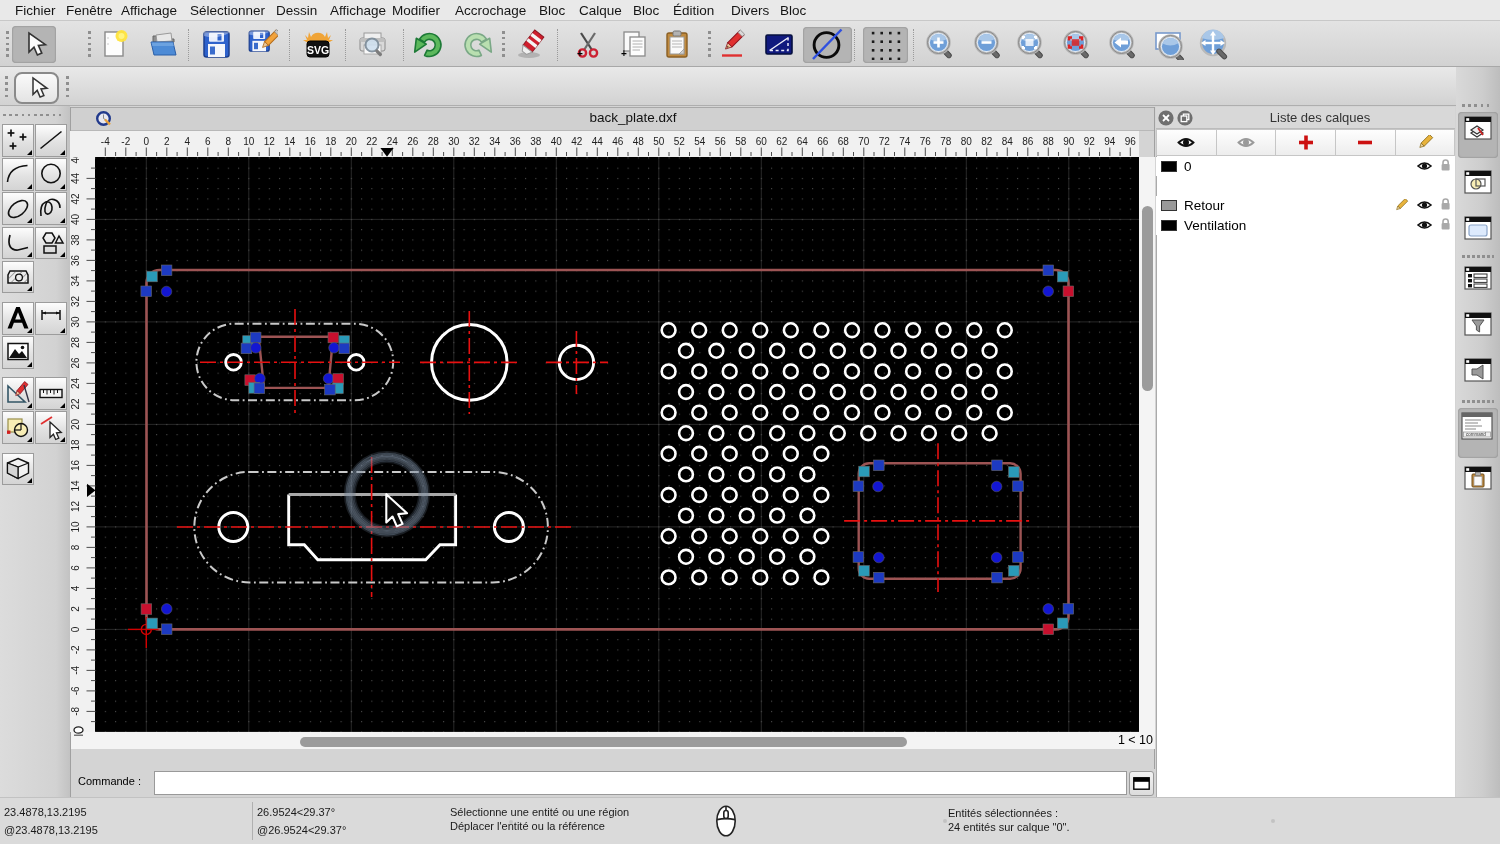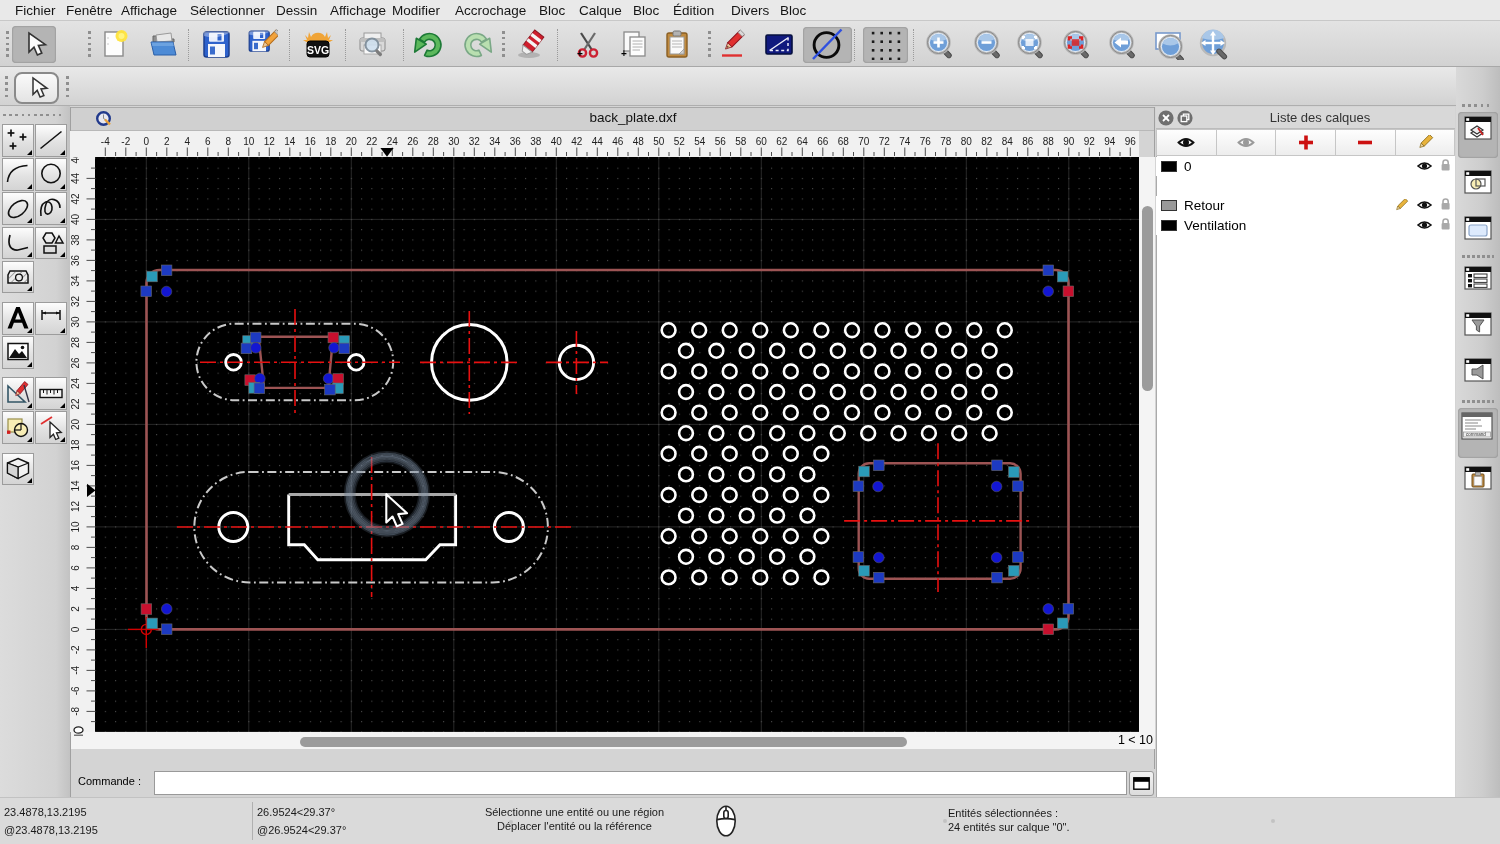--- a/index.html
+++ b/index.html
@@ -1058,21 +1058,21 @@
         <rect x="8" y="8" width="12" height="13" rx="1" fill="#c08a3e" stroke="#70501f"></rect>
         <rect x="11.5" y="6.5" width="5" height="3" fill="#b3b3b3" stroke="#777" stroke-width="0.7"></rect>
         <rect x="10" y="10.5" width="8" height="9" fill="#fafafa" stroke="#999" stroke-width="0.7"></rect>
       </svg></div>
     <div class="abs" style="left:0;top:797px;width:1500px;height:47px;background:#dadada;border-top:1px solid #c2c2c2"></div>
     <div class="st" style="left:4px;top:805px">23.4878,13.2195</div>
     <div class="st" style="left:4px;top:823px">@23.4878,13.2195</div>
     <div class="abs" style="left:252px;top:802px;width:1px;height:38px;background:#b0b0b0"></div>
     <div class="st" style="left:257px;top:805px">26.9524&lt;29.37°</div>
     <div class="st" style="left:257px;top:823px">@26.9524&lt;29.37°</div>
-    <div class="st" style="left:450px;top:805px;width:249px;text-align:center">Sélectionne une entité ou une région<br>Déplacer l'entité ou la référence</div>
+    <div class="st" style="left:450px;top:805px;width:249px;text-align:left">Sélectionne une entité ou une région<br>Déplacer l'entité ou la référence</div>
     <div class="abs" style="left:716px;top:805px"><svg width="21" height="32" viewBox="0 0 21 32" style="">
         <ellipse cx="10" cy="16" rx="9.2" ry="14.8" fill="#fff" stroke="#222" stroke-width="1.6"></ellipse>
         <path d="M1,14.6 Q10,12.6 19,14.6" stroke="#222" stroke-width="1.8" fill="none"></path>
         <line x1="10" y1="1.4" x2="10" y2="6" stroke="#222" stroke-width="1.6"></line>
         <rect x="7.8" y="5.5" width="4.4" height="8" rx="2.2" fill="#fff" stroke="#222" stroke-width="1.6"></rect>
       </svg></div>
     <div class="st" style="left:948px;top:806px">Entités sélectionnées :<br>24 entités sur calque "0".</div>
     <div class="abs" style="left:509px;top:820px;width:4px;height:4px;border-radius:2px;background:#c2c2c2"></div>
     <div class="abs" style="left:943px;top:819px;width:4px;height:4px;border-radius:2px;background:#c2c2c2"></div>
     <div class="abs" style="left:1271px;top:819px;width:4px;height:4px;border-radius:2px;background:#c2c2c2"></div>

